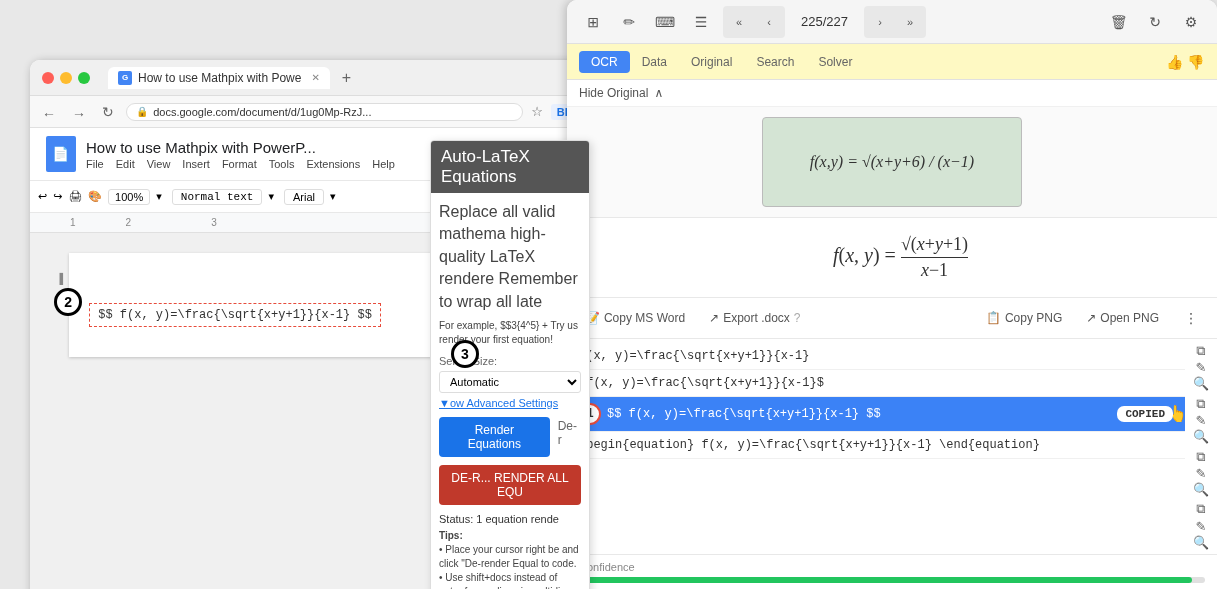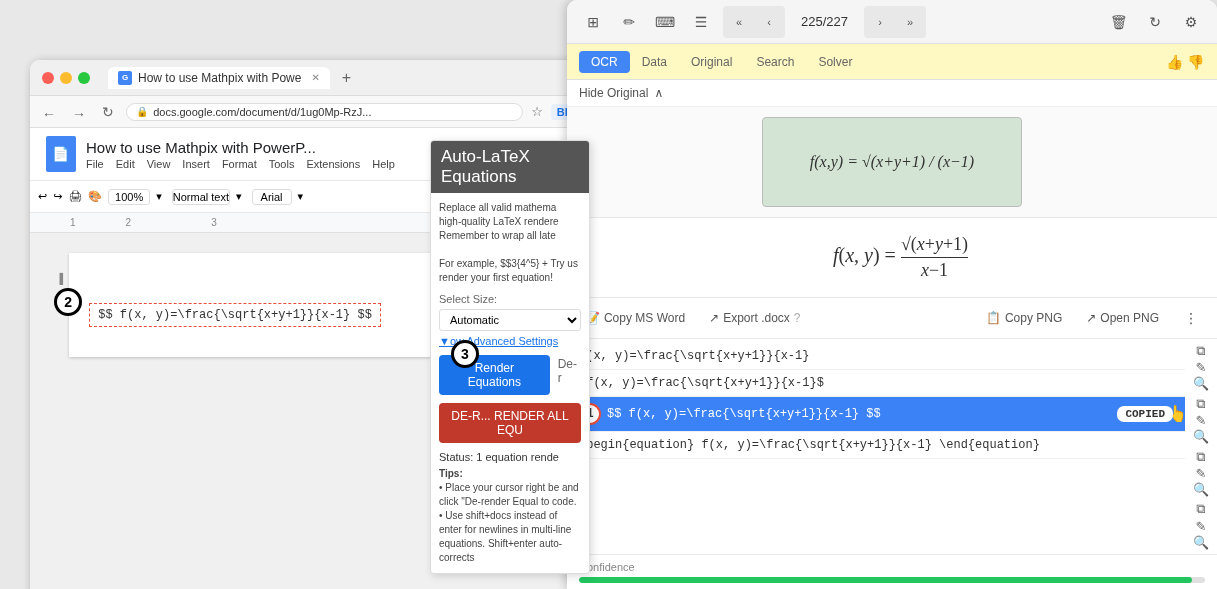--- a/index.html
+++ b/index.html
@@ -603,21 +603,21 @@
     </div>
   </div>
 
   <div class="docs-format-bar">
     <span style="cursor:pointer;">↩</span>
     <span style="cursor:pointer;">↪</span>
     <span style="cursor:pointer;">🖨</span>
     <span style="cursor:pointer;">🎨</span>
     <span style="border:1px solid #ddd; padding:1px 6px; border-radius:3px; cursor:pointer;">100%</span>
     <span style="cursor:pointer;">▾</span>
-    <span style="border:1px solid #ddd; padding:1px 0; border-radius:3px; cursor:pointer; margin-left:4px;">Normal text</span>
+    <span style="border:1px solid #ddd; padding:1px 8px; border-radius:3px; cursor:pointer; margin-left:4px;font-family:Liberation Mono, monospace;">Normal text</span>
     <span style="cursor:pointer;">▾</span>
     <span style="border:1px solid #ddd; padding:1px 8px; border-radius:3px; cursor:pointer; margin-left:4px;">Arial</span>
     <span style="cursor:pointer;">▾</span>
   </div>
 
   <div class="docs-ruler">
     <span style="margin-right:50px;">1</span>
     <span style="margin-right:80px;">2</span>
     <span>3</span>
   </div>
@@ -639,21 +639,21 @@
       </div>
     </div>
   </div>
 </div>
 
 <div class="sidebar-panel">
   <div class="sidebar-panel-header">
     <span>Auto-LaTeX Equations</span>
   </div>
   <div class="sidebar-content">
-    <div style="font-size:10px; color:#444; line-height:1.4; margin-bottom:14px;">
+    <div style="font-size:16px; color:#444; line-height:1.4; margin-bottom:6px;">
       <span>Replace all valid mathema high-quality LaTeX rendere Remember to wrap all late</span>
     </div>
     <div style="font-size:10px; color:#444; line-height:1.4; margin-bottom:8px;">
       <span>For example, $$3{4^5} + Try us render your first equation!</span>
     </div>
     <div class="sidebar-label">Select Size:</div>
     <select class="sidebar-select">
       <option>Automatic</option>
     </select>
     <a class="sidebar-link">▼ow Advanced Settings</a>
@@ -712,21 +712,21 @@
   </div>
 
   <div class="mp-hide-original">
     <span>Hide Original</span>
     <span>∧</span>
   </div>
 
   <div class="mp-image-area">
     <div class="mp-image">
       <span style="font-family: 'Times New Roman', serif; font-style:italic; font-size:16px;">
-        f(x,y) = √(x+y+1) / (x−1)
+        f(x,y) = √(x+y+6) / (x−1)
       </span>
     </div>
   </div>
 
   <div class="mp-rendered-math">
     <div class="mp-math-text">
       <span style="font-style:italic;">f</span>(<span style="font-style:italic;">x</span>, <span style="font-style:italic;">y</span>) = 
       <span style="display:inline-block; vertical-align:middle; text-align:center;">
         <span style="display:block; border-bottom:1.5px solid #333; padding-bottom:2px; font-size:18px;">√(<span style="font-style:italic;">x</span>+<span style="font-style:italic;">y</span>+1)</span>
         <span style="display:block; padding-top:2px; font-size:18px;"><span style="font-style:italic;">x</span>−1</span>

